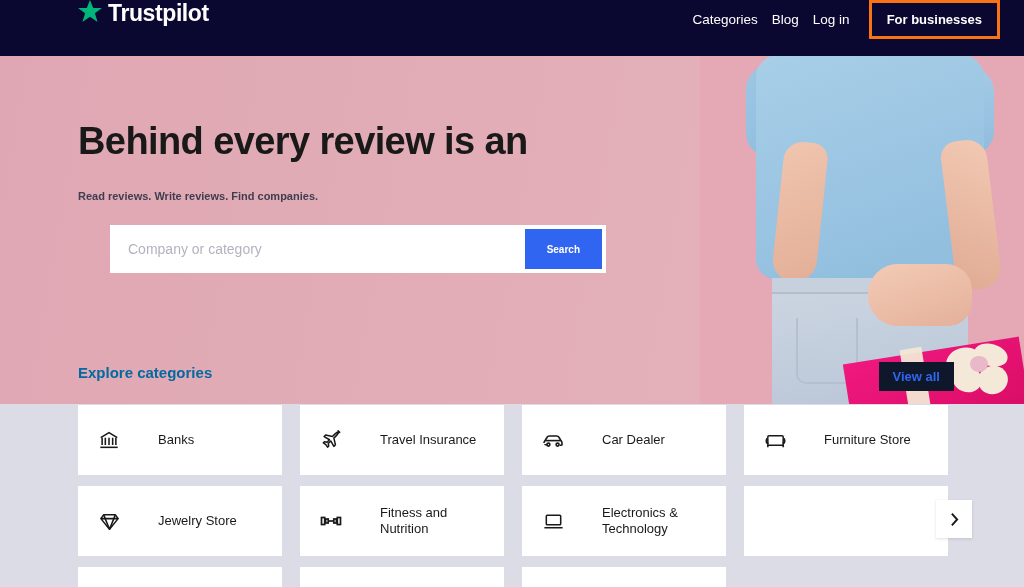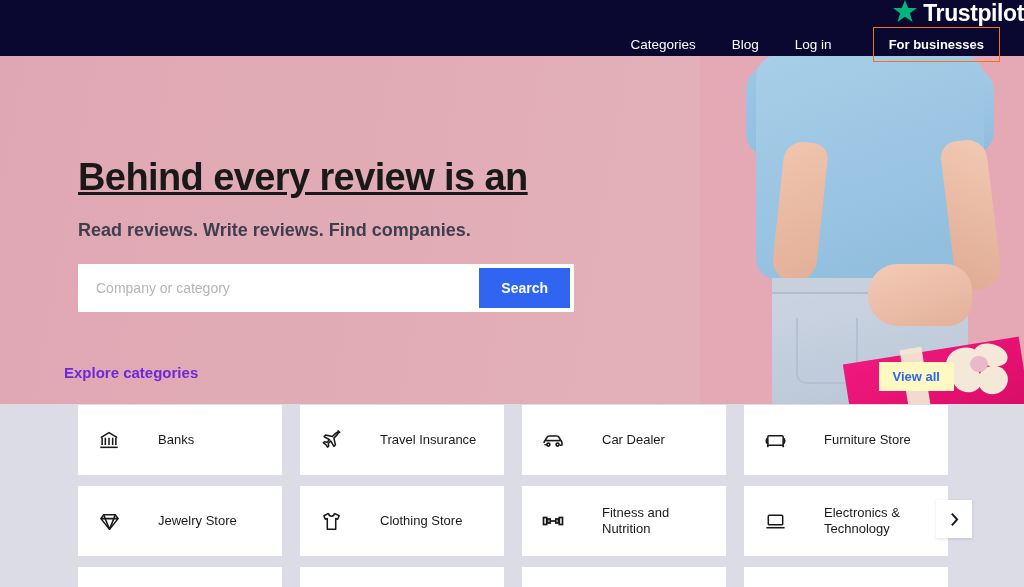--- a/index.html
+++ b/index.html
@@ -14,23 +14,22 @@
   }
 
   
   .header {
     position: absolute;
     top: 0; left: 0;
     width: 1024px;
     height: 56px;
     background: #0a0730;
     display: flex;
-    align-items: flex-end;
+    align-items: flex-start;
     z-index: 50;
-    flex-direction: column;
   }
   .logo {
     display: flex;
     align-items: center;
     gap: 6px;
     margin-left: 78px;
     cursor: pointer;
   }
   .logo-star { display: block; }
   .logo-text {
@@ -38,31 +37,31 @@
     font-size: 23px;
     font-weight: bold;
     letter-spacing: -0.4px;
     line-height: 1;
   }
   .nav {
     margin-left: auto;
     margin-right: 24px;
     display: flex;
     align-items: center;
-    gap: 36px;
+    gap: 14px;
   }
   .nav-link {
     color: #ffffff;
     font-size: 13.5px;
     line-height: 1;
     cursor: pointer;
     white-space: nowrap;
   }
   .nav-btn {
-    border: 1px solid #f97316;
+    border: 3px solid #f97316;
     color: #ffffff;
     font-size: 13px;
     font-weight: bold;
     padding: 9px 15px;
     background: transparent;
     cursor: pointer;
     white-space: nowrap;
     font-family: "Liberation Sans", sans-serif;
     margin-left: 5px;
   }
@@ -184,80 +183,80 @@
   .ph-bow .b4 { left: 32px;top: 24px; width: 30px; height: 28px; transform: rotate(-20deg); }
   .ph-bow .knot { left: 24px; top: 14px; width: 18px; height: 16px; background:#e9b8c9; }
 
   .hero-content {
     position: absolute;
     left: 78px; top: 0;
     width: 620px;
     z-index: 5;
   }
   .hero-title {
-    margin-top: 98px;
+    margin-top: 62px;
     font-size: 38px;
     line-height: 46px;
     font-weight: bold;
     color: #191919;
     letter-spacing: -0.6px;
-    text-decoration: underline;
   }
   .hero-sub {
-    margin-top: 20px;
-    font-size: 18px;
+    margin-top: 26px;
+    font-size: 11px;
     font-weight: bold;
     color: #3e3e4e;
   }
   .search-wrap {
     margin-top: 23px;
     width: 496px;
     height: 48px;
     background: #ffffff;
     display: flex;
     align-items: center;
     padding: 4px;
+    margin-left: 32px;
   }
   .search-input {
     flex: 1;
     height: 40px;
     border: none;
     outline: none;
     font-size: 14px;
     color: #333;
     padding: 0 14px;
     font-family: "Liberation Sans", sans-serif;
     background: transparent;
   }
   .search-input::placeholder { color: #b3b3bf; }
   .search-btn {
     height: 40px;
     padding: 0 22px;
     background: #2f65f0;
     color: #fff;
     border: none;
-    font-size: 14px;
+    font-size: 10px;
     font-weight: bold;
     cursor: pointer;
     font-family: "Liberation Sans", sans-serif;
   }
 
   
   .cat-head {
     position: absolute;
-    left: 64px; top: 364px;
+    left: 78px; top: 364px;
     font-size: 15px;
     font-weight: bold;
-    color: #6d28d9;
+    color: #0369a1;
     z-index: 6;
   }
   .view-all {
     position: absolute;
     right: 70px; top: 362px;
-    background: #fef9c3;
+    background: #0f172a;
     color: #2f65f0;
     font-size: 13px;
     font-weight: bold;
     padding: 7px 14px;
     border: none;
     cursor: pointer;
     z-index: 6;
     font-family: "Liberation Sans", sans-serif;
   }
 
@@ -419,29 +418,20 @@
       <svg width="23" height="23" viewBox="0 0 24 24" fill="none" stroke="#191919" stroke-width="1.6" stroke-linejoin="round">
         <path d="M3 9h18l-9 11z"></path>
           <path d="M3 9l3-4h12l3 4"></path>
         <path d="M7.5 9 12 20 16.5 9"></path>
           <path d="M6 5l1.5 4M18 5l-1.5 4"></path>
       </svg>
     </span>
     <span class="cat-label">Jewelry Store</span>
   </div>
 
-  <div class="cat-card">
-    <span class="cat-icon">
-      <svg width="23" height="23" viewBox="0 0 24 24" fill="none" stroke="#191919" stroke-width="1.6" stroke-linejoin="round">
-        <path d="M9 3.5 4 6l1.6 3.6 2-.8V20h8.8V8.8l2 .8L20 6l-5-2.5"></path>
-        <path d="M9 3.5c0 1.7 1.3 3 3 3s3-1.3 3-3"></path>
-      </svg>
-    </span>
-    <span class="cat-label">Clothing Store</span>
-  </div>
 
   <div class="cat-card">
     <span class="cat-icon">
       <svg width="24" height="24" viewBox="0 0 24 24" fill="none" stroke="#191919" stroke-width="1.7">
         <rect x="2.5" y="8.5" width="3.2" height="7"></rect>
         <rect x="18.3" y="8.5" width="3.2" height="7"></rect>
         <rect x="6.6" y="10" width="2.6" height="4"></rect>
         <rect x="14.8" y="10" width="2.6" height="4"></rect>
         <path d="M9.2 12h5.6"></path>
       </svg>

